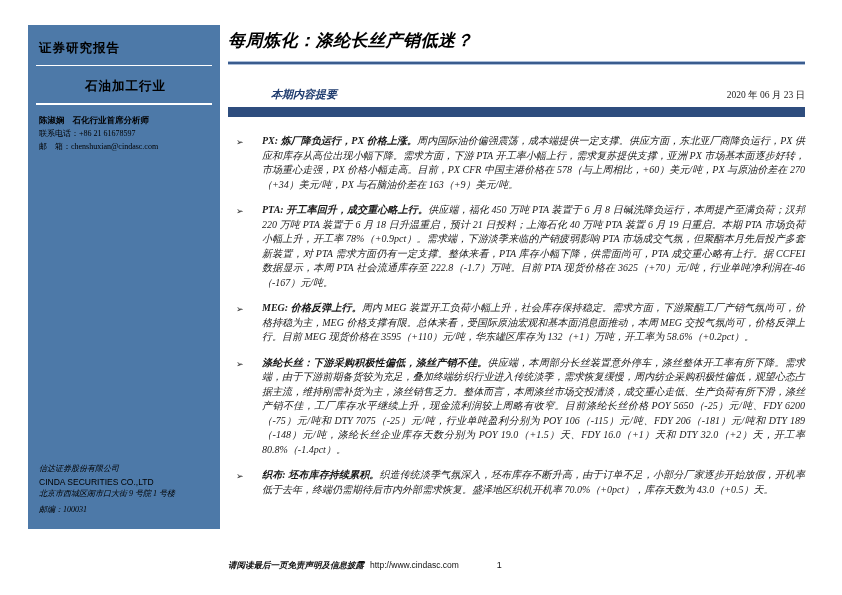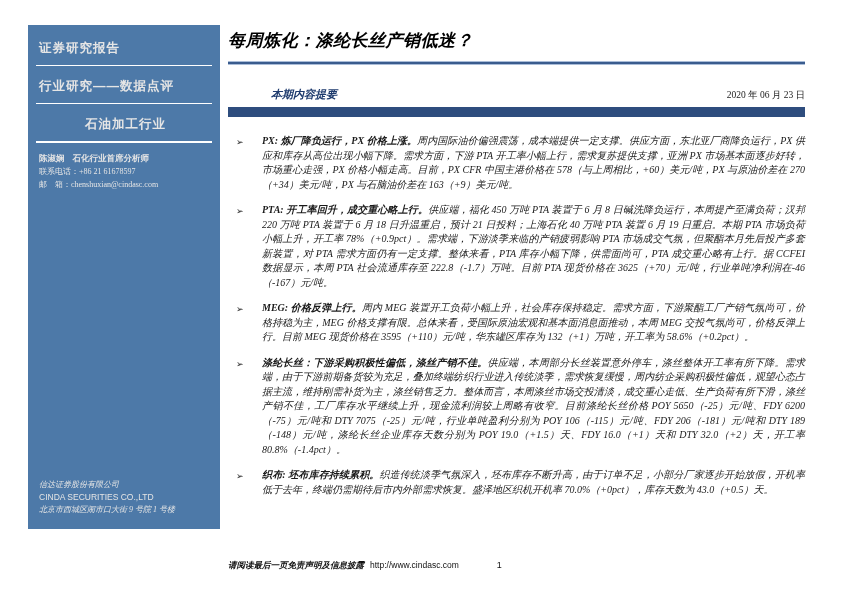--- a/index.html
+++ b/index.html
@@ -4,21 +4,21 @@
 <style>
   html,body { margin:0; padding:0; background:#ffffff; }
   .page {
     position:relative; width:842px; height:595px; background:#ffffff;
     font-family:"Liberation Sans", sans-serif; overflow:hidden;
   }
 
   
   .sidebar {
     position:absolute; left:28px; top:25px; width:192px; height:504px;
-    background:#4d79a8; color:#e5e5e5; box-sizing:border-box;
+    background:#4d79a8; color:#000000; box-sizing:border-box;
     padding:6px 8px 12px 8px;
   }
   .sb-head {
     font-size:12.5px; font-weight:bold; letter-spacing:1px;
     padding:12px 0 8px 3px; border-bottom:1px solid #ffffff;
   }
   .sb-head.first { padding-top:9px; }
   .sb-head.last { border-bottom-width:2px;text-align:center; }
   .analyst {
     margin-top:9px; padding-left:3px;
@@ -74,35 +74,35 @@
   .f-url { margin-left:6px; font-size:8.5px; color:#111111; text-decoration:none; }
   .f-page { margin-left:38px; margin-right:8px; font-size:9px; color:#111111; }
 </style>
 </head>
 <body>
 
 <div class="page">
 
   <div class="sidebar">
     <div class="sb-head first">证券研究报告</div>
-    <div class="sb-head">行业研究——数据点评</div>
     <div class="sb-head last">石油加工行业</div>
 
     <div class="analyst">
       <div class="name-row">
         <span>陈淑娴</span><span class="sp"></span><span>石化行业首席分析师</span>
       </div>
       <div>联系电话：+86 21 61678597</div>
       <div>邮　箱：chenshuxian@cindasc.com</div>
     </div>
 
     <div class="company">
       <div>信达证券股份有限公司</div>
       <div class="en">CINDA SECURITIES CO.,LTD</div>
       <div>北京市西城区闹市口大街 9 号院 1 号楼</div>
+      <div class="post">邮编：100031</div>
     </div>
   </div>
 
   <div class="main">
     <div class="title">每周炼化：涤纶长丝产销低迷？</div>
     <div class="title-rule"></div>
 
     <div class="section-head">
       <span class="section-label">本期内容提要</span>
       <span class="date">2020 年 06 月 23 日</span>

